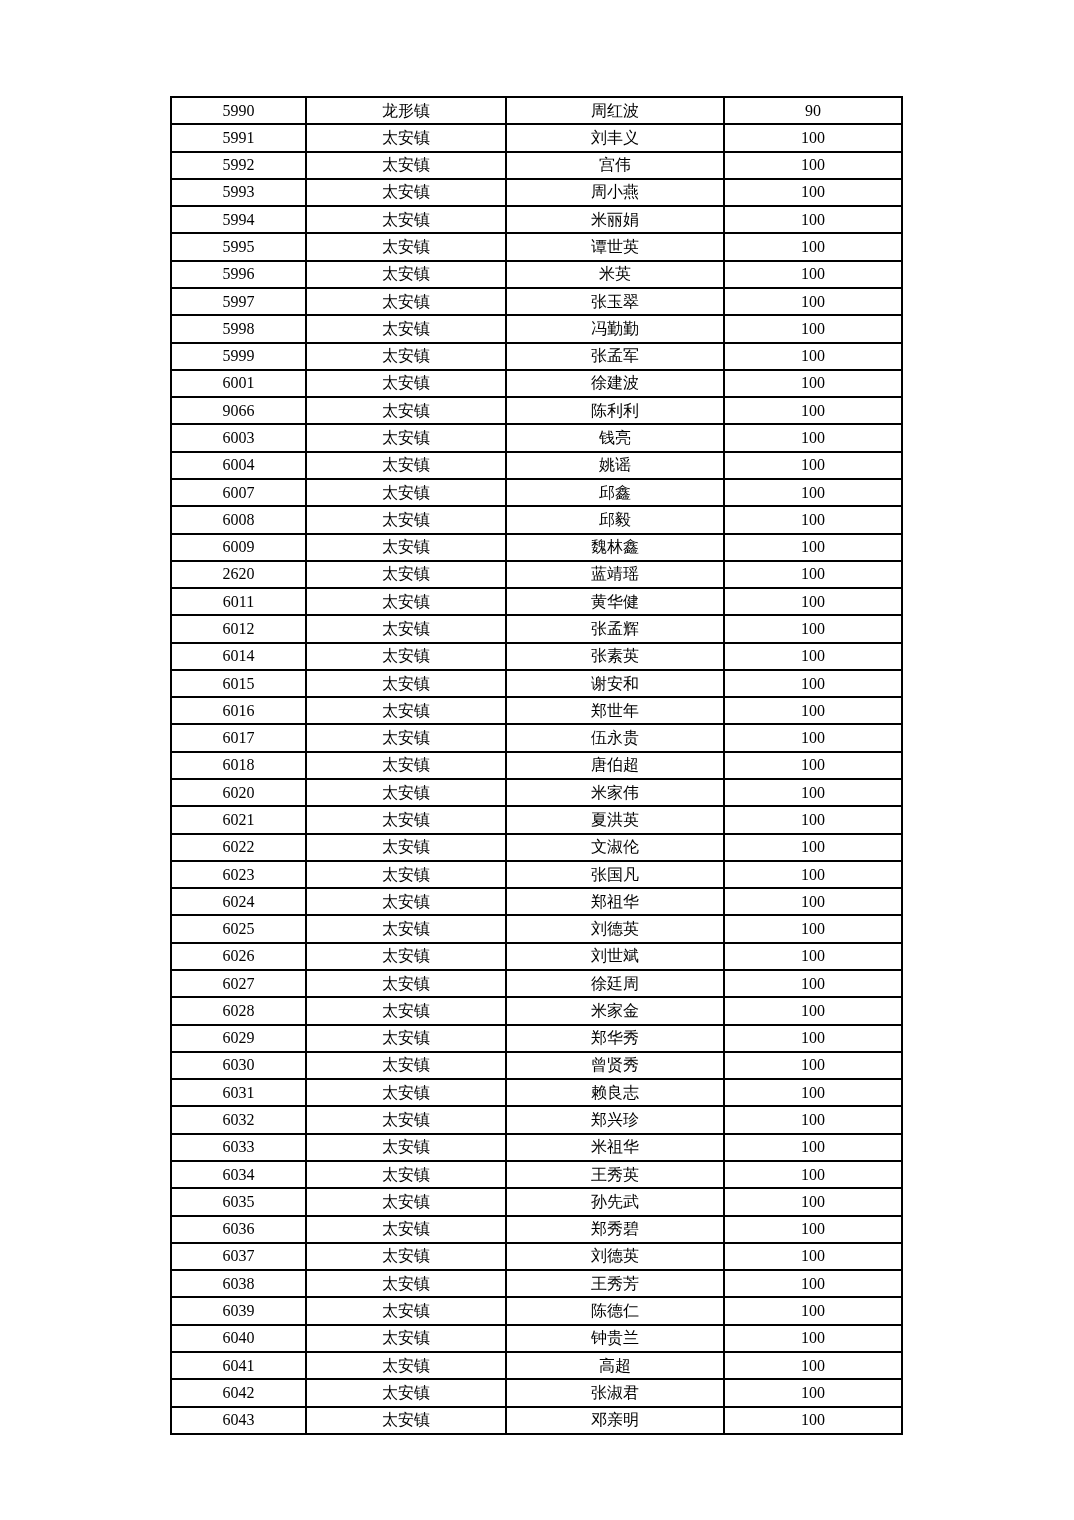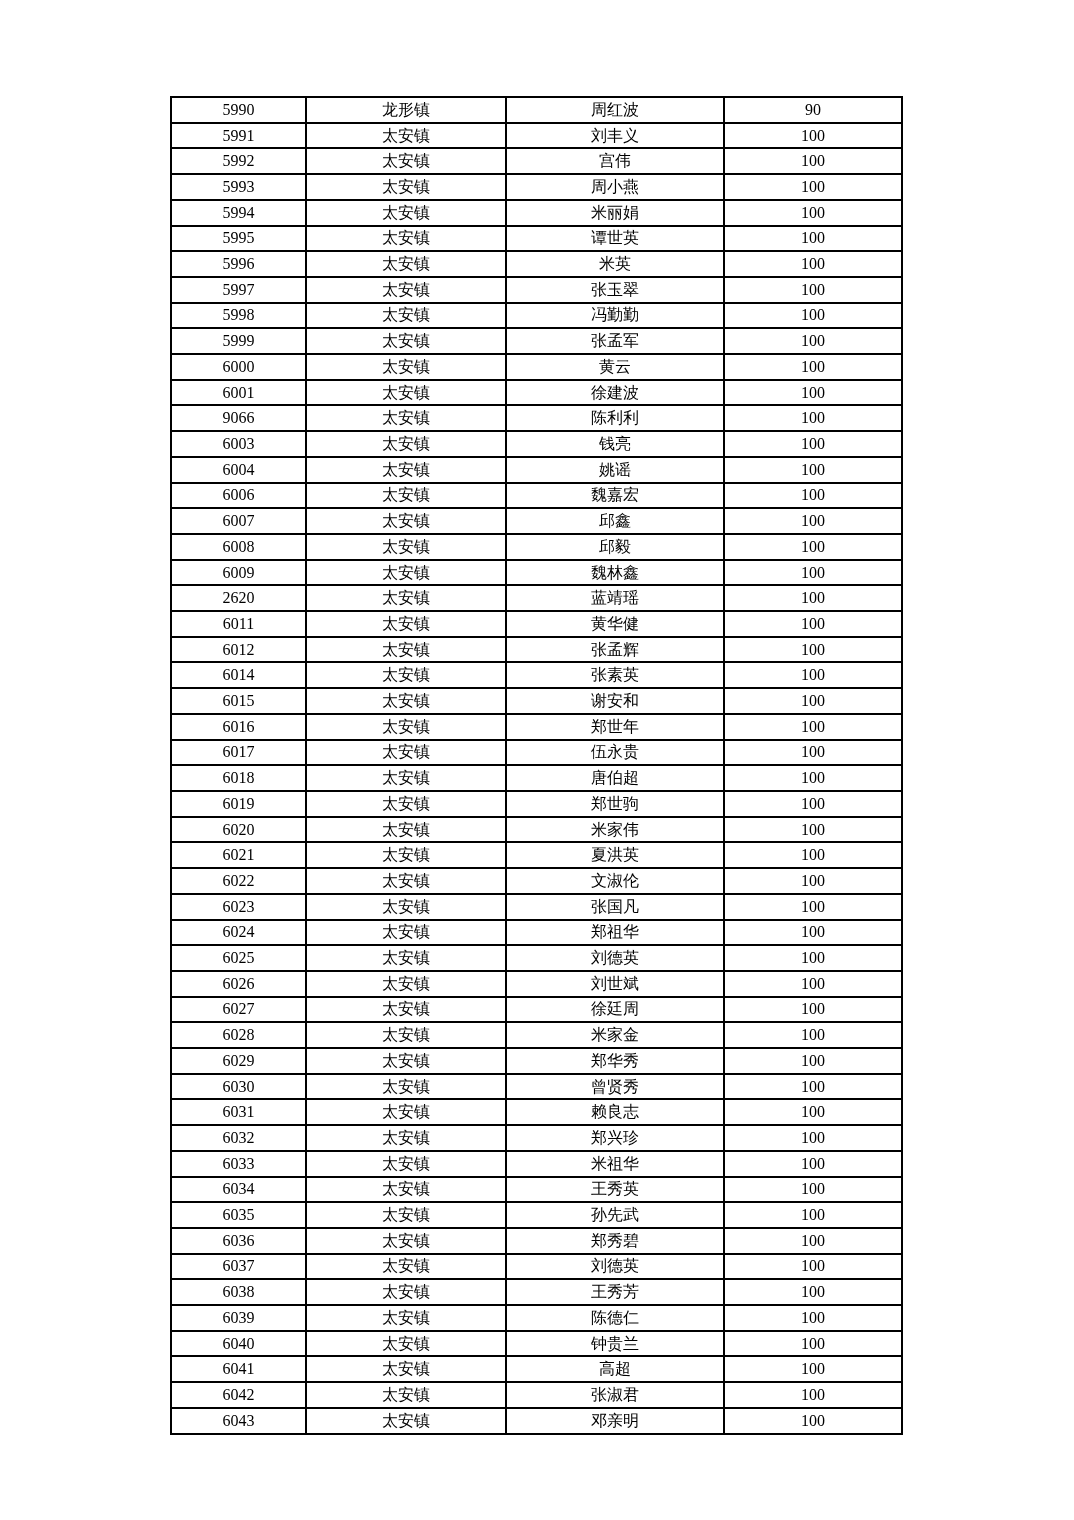--- a/index.html
+++ b/index.html
@@ -105,26 +105,20 @@
           <td>冯勤勤</td>
           <td>100</td>
         </tr>
         <tr>
           <td>5999</td>
           <td>太安镇</td>
           <td>张孟军</td>
           <td>100</td>
         </tr>
         <tr>
-          <td>6000</td>
-          <td>太安镇</td>
-          <td>黄云</td>
-          <td>100</td>
-        </tr>
-        <tr>
           <td>6001</td>
           <td>太安镇</td>
           <td>徐建波</td>
           <td>100</td>
         </tr>
         <tr>
           <td>9066</td>
           <td>太安镇</td>
           <td>陈利利</td>
           <td>100</td>
@@ -135,26 +129,20 @@
           <td>钱亮</td>
           <td>100</td>
         </tr>
         <tr>
           <td>6004</td>
           <td>太安镇</td>
           <td>姚谣</td>
           <td>100</td>
         </tr>
         <tr>
-          <td>6006</td>
-          <td>太安镇</td>
-          <td>魏嘉宏</td>
-          <td>100</td>
-        </tr>
-        <tr>
           <td>6007</td>
           <td>太安镇</td>
           <td>邱鑫</td>
           <td>100</td>
         </tr>
         <tr>
           <td>6008</td>
           <td>太安镇</td>
           <td>邱毅</td>
           <td>100</td>
@@ -204,26 +192,20 @@
         <tr>
           <td>6017</td>
           <td>太安镇</td>
           <td>伍永贵</td>
           <td>100</td>
         </tr>
         <tr>
           <td>6018</td>
           <td>太安镇</td>
           <td>唐伯超</td>
-          <td>100</td>
-        </tr>
-        <tr>
-          <td>6019</td>
-          <td>太安镇</td>
-          <td>郑世驹</td>
           <td>100</td>
         </tr>
         <tr>
           <td>6020</td>
           <td>太安镇</td>
           <td>米家伟</td>
           <td>100</td>
         </tr>
         <tr>
           <td>6021</td>

